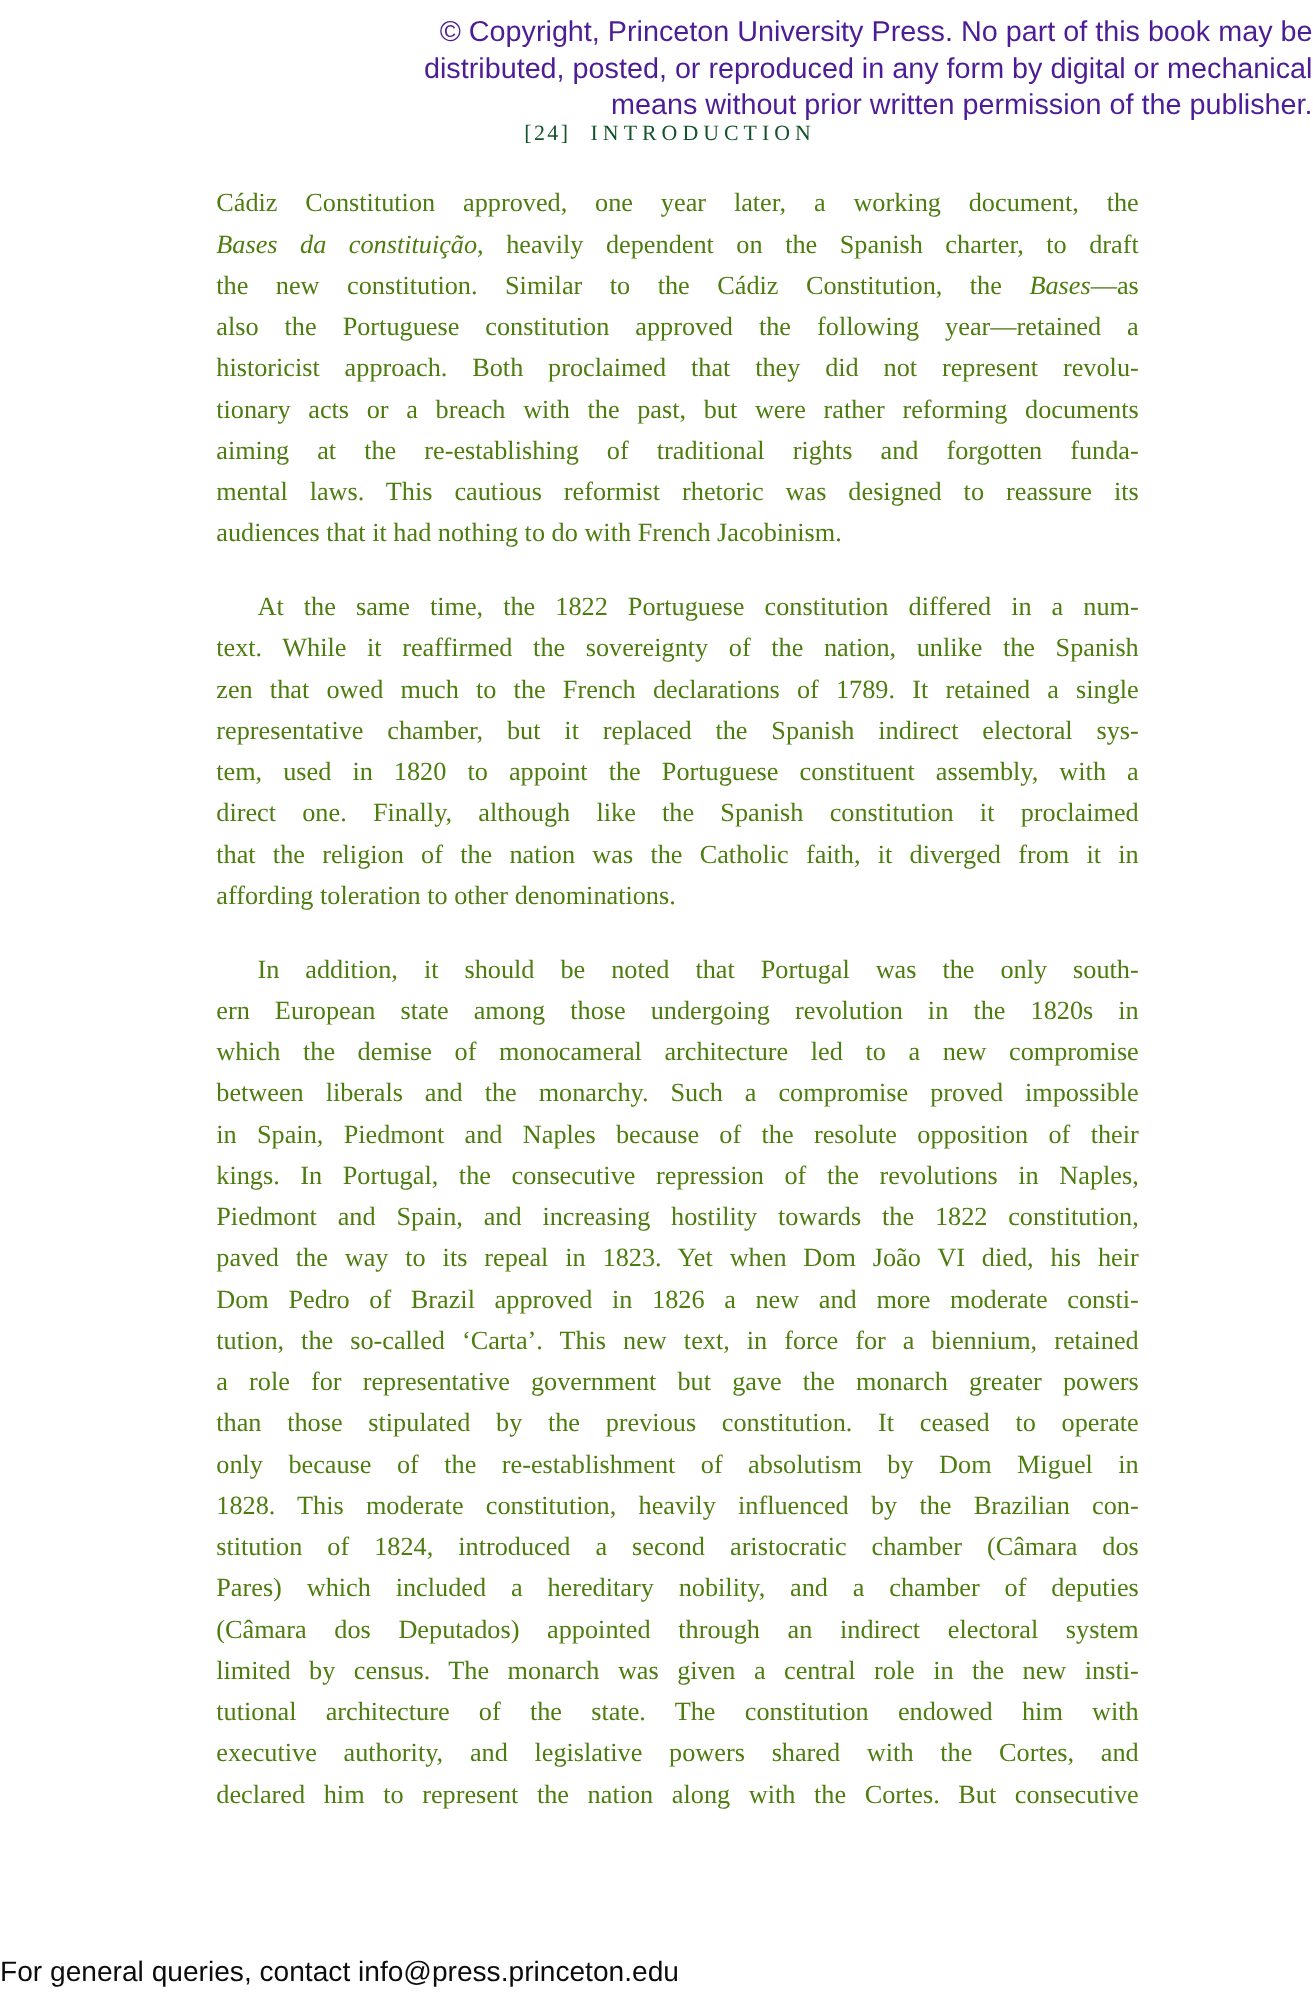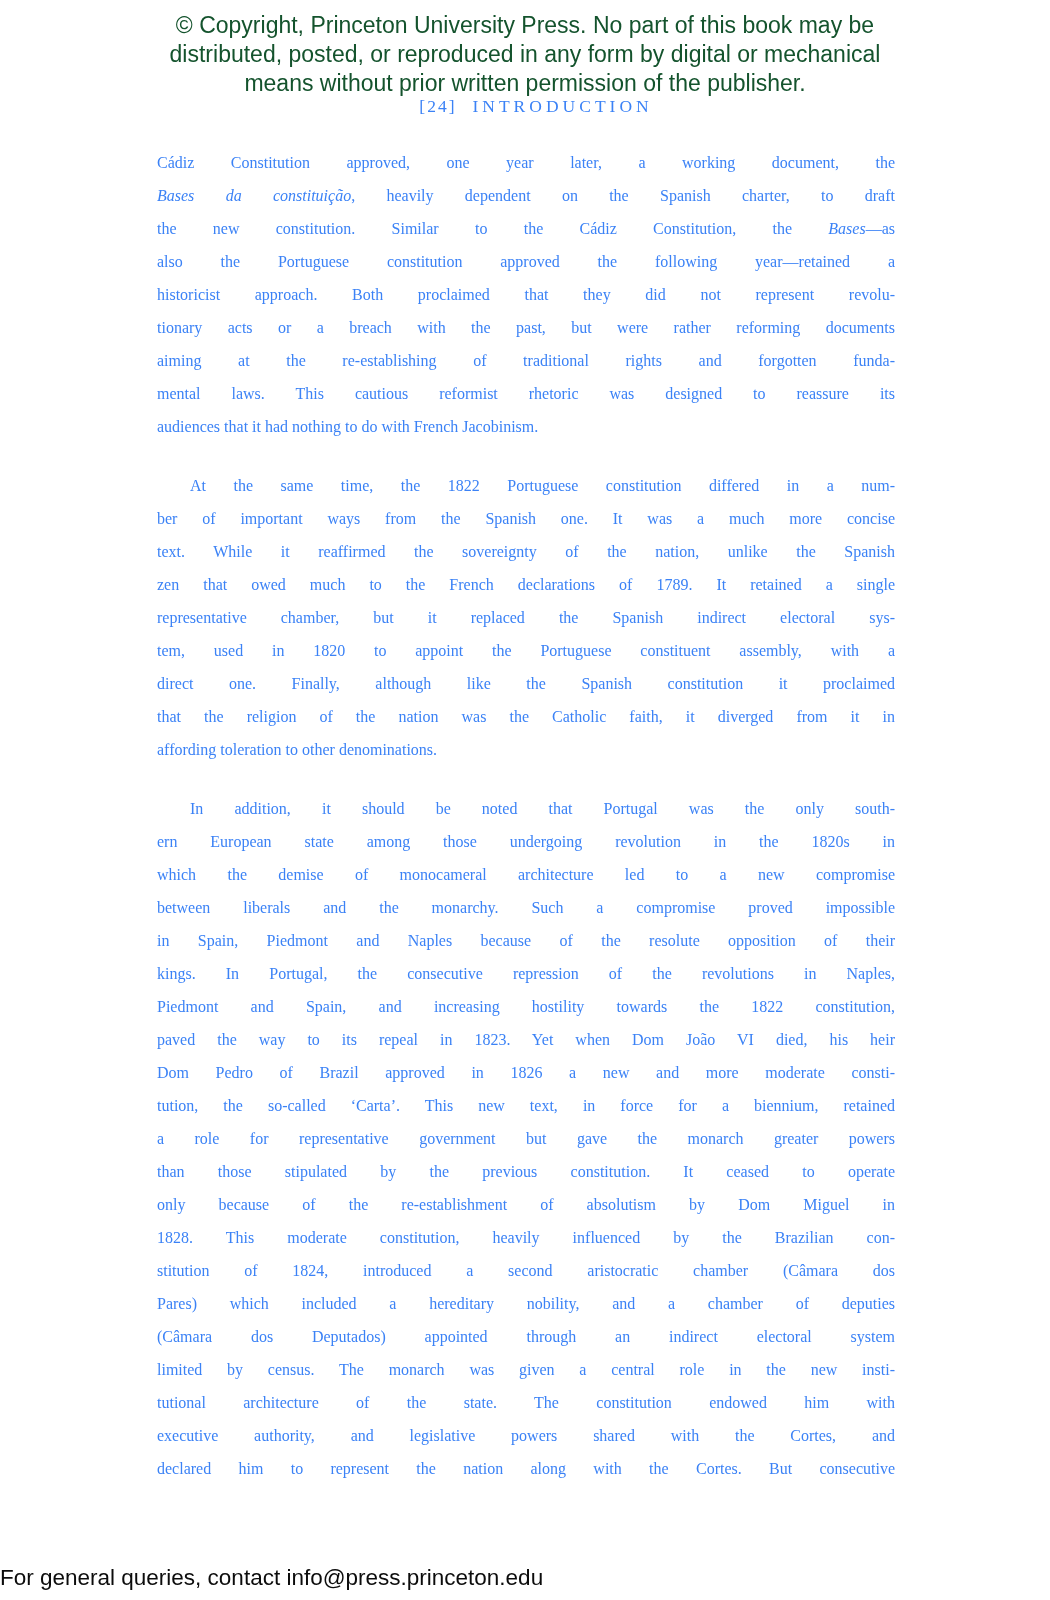--- a/index.html
+++ b/index.html
@@ -8,47 +8,47 @@
     width: 1050px;
     height: 1600px;
     background: #ffffff;
     overflow: hidden;
   }
   .copyright {
     position: absolute;
     top: 11px;
     left: 0;
     right: 0;
-    text-align: center;
+    text-align: right;
     font-family: "Liberation Sans", sans-serif;
     font-size: 23px;
     line-height: 29px;
-    color: #14532d;
+    color: #4c1d95;
   }
   .running-head {
     position: absolute;
     top: 96px;
     left: 0;
     right: 0;
     text-align: center;
     font-family: "Liberation Serif", serif;
     font-size: 17.5px;
-    color: #3b82f6;
+    color: #14532d;
     padding-left: 22px;
   }
   .running-head .page-number { letter-spacing: 2px; }
   .running-head .head-title { letter-spacing: 4px; margin-left: 16px; }
   .body-text {
     position: absolute;
     top: 146px;
-    left: 157px;
+    left: 173px;
     width: 738px;
     font-family: "Liberation Serif", serif;
-    font-size: 16px;
-    color: #3b82f6;
+    font-size: 21px;
+    color: #4d7c0f;
   }
   .line {
     line-height: 33px;
     text-align: justify;
     text-align-last: justify;
     hyphens: none;
   }
   .line.para-end { text-align-last: left; }
   .paragraph.indented .line.first { text-indent: 33px; margin-top: 26px; }
   .line em { font-style: italic; }
@@ -86,21 +86,20 @@
         <div class="line"><span>the new constitution. Similar to the Cádiz Constitution, the </span><em>Bases</em><span>—as</span></div>
         <div class="line"><span>also the Portuguese constitution approved the following year—retained a</span></div>
         <div class="line"><span>historicist approach. Both proclaimed that they did not represent revolu-</span></div>
         <div class="line"><span>tionary acts or a breach with the past, but were rather reforming documents</span></div>
         <div class="line"><span>aiming at the re-establishing of traditional rights and forgotten funda-</span></div>
         <div class="line"><span>mental laws. This cautious reformist rhetoric was designed to reassure its</span></div>
         <div class="line para-end"><span>audiences that it had nothing to do with French Jacobinism.</span></div>
       </div>
       <div class="paragraph indented">
         <div class="line first"><span>At the same time, the 1822 Portuguese constitution differed in a num-</span></div>
-        <div class="line"><span>ber of important ways from the Spanish one. It was a much more concise</span></div>
         <div class="line"><span>text. While it reaffirmed the sovereignty of the nation, unlike the Spanish</span></div>
         <div class="line"><span>zen that owed much to the French declarations of 1789. It retained a single</span></div>
         <div class="line"><span>representative chamber, but it replaced the Spanish indirect electoral sys-</span></div>
         <div class="line"><span>tem, used in 1820 to appoint the Portuguese constituent assembly, with a</span></div>
         <div class="line"><span>direct one. Finally, although like the Spanish constitution it proclaimed</span></div>
         <div class="line"><span>that the religion of the nation was the Catholic faith, it diverged from it in</span></div>
         <div class="line para-end"><span>affording toleration to other denominations.</span></div>
       </div>
       <div class="paragraph indented">
         <div class="line first"><span>In addition, it should be noted that Portugal was the only south-</span></div>

